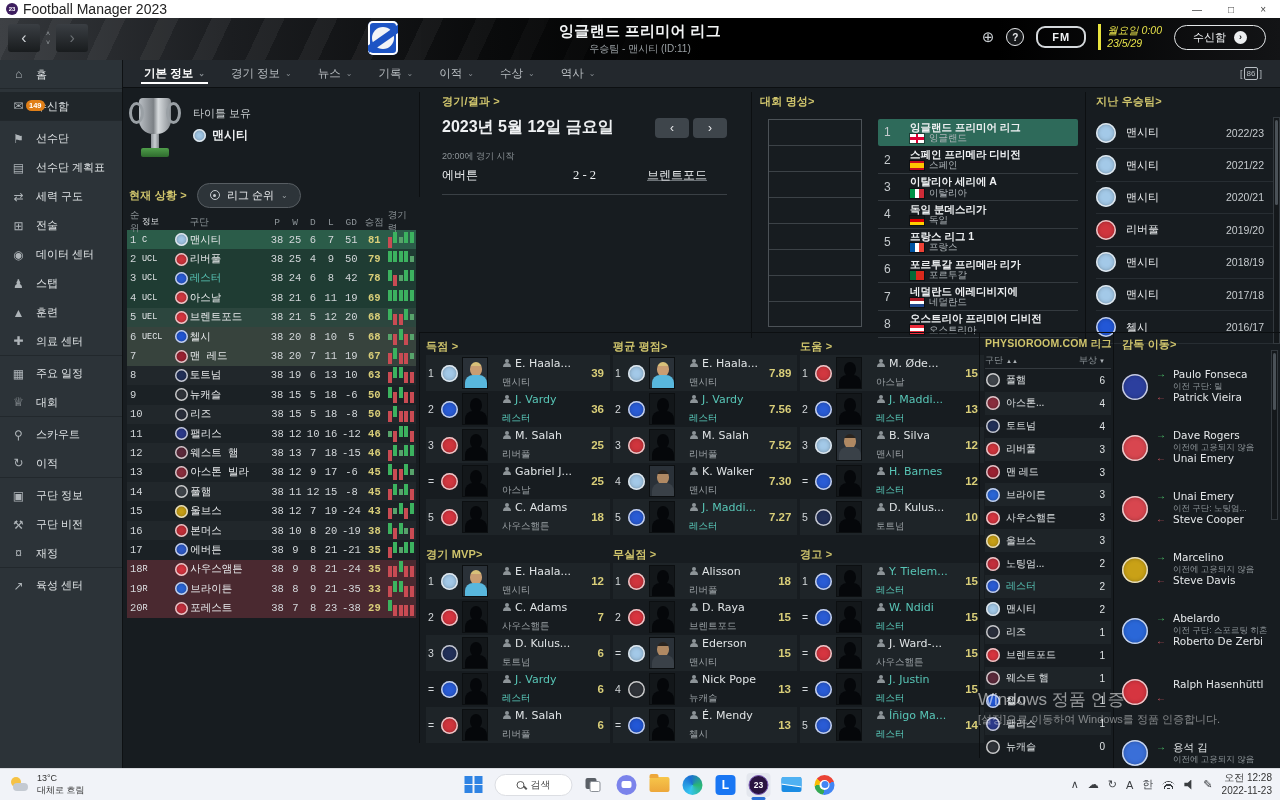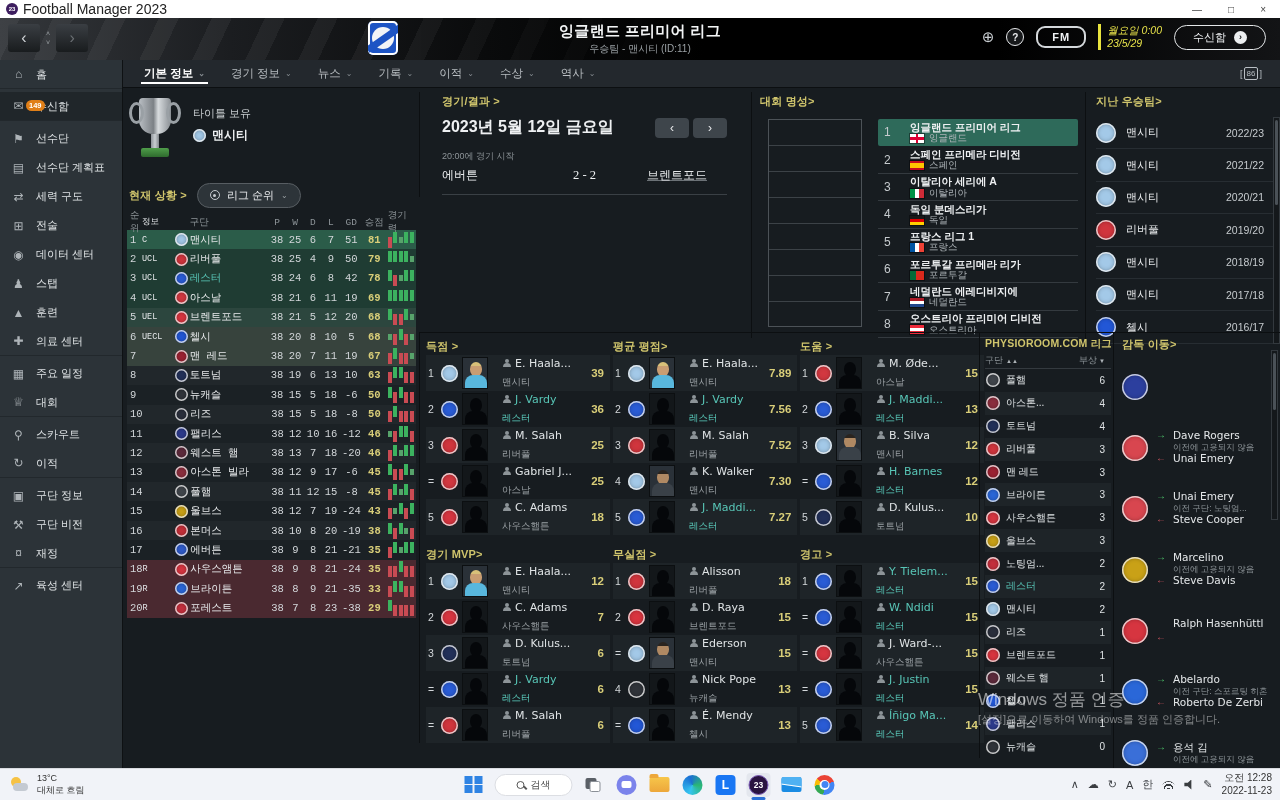--- a/index.html
+++ b/index.html
@@ -749,21 +749,21 @@
                   <span class="c-pos">12</span>
                   <span class="c-info"></span>
                   <span class="c-bdg">
                     <i class="badge" style="background: rgb(93, 42, 60);"></i>
                   </span>
                   <span class="c-club">웨스트 햄</span>
                   <span class="c-n">38</span>
                   <span class="c-n">13</span>
                   <span class="c-n">7</span>
                   <span class="c-n">18</span>
-                  <span class="c-gd">-20</span>
+                  <span class="c-gd">-15</span>
                   <span class="c-pts">46</span>
                   <span class="c-form">
                     <span class="fbar fL"></span>
                     <span class="fbar fW"></span>
                     <span class="fbar fD"></span>
                     <span class="fbar fW"></span>
                     <span class="fbar fW"></span>
                   </span>
                 </div>
                 <div class="trow alt1">
@@ -1621,20 +1621,37 @@
               </div>
             </div>
         </div>
 
         <div class="panel p-mgr">
           <div class="sectitle">감독 이동&gt;</div>
           <div class="mentries">
 
           <div class="mentry">
                 <i class="badge m-badge" style="background: rgb(44, 63, 158);"></i>
+                <div class="m-col">
+
+                <div class="mrow">
+                      <span class="arrow in"></span>
+                      <span class="m-text">
+                        <span class="m-name">Paulo Fonseca</span>
+                        <span class="m-detail">이전 구단: 릴</span>
+                      </span>
+                    </div>
+                  <div class="mrow">
+                      <span class="arrow out"></span>
+                      <span class="m-text">
+                        <span class="m-name">Patrick Vieira</span>
+                        <span class="m-detail"></span>
+                      </span>
+                    </div>
+                </div>
               </div>
               <div class="mentry">
                 <i class="badge m-badge" style="background: rgb(216, 70, 79);"></i>
                 <div class="m-col">
 
                 <div class="mrow">
                       <span class="arrow in"></span>
                       <span class="m-text">
                         <span class="m-name">Dave Rogers</span>
                         <span class="m-detail">이전에 고용되지 않음</span>
@@ -1683,54 +1700,54 @@
                   <div class="mrow">
                       <span class="arrow out"></span>
                       <span class="m-text">
                         <span class="m-name">Steve Davis</span>
                         <span class="m-detail"></span>
                       </span>
                     </div>
                 </div>
               </div>
               <div class="mentry">
+                <i class="badge m-badge" style="background: rgb(42, 103, 216);"></i>
+                <div class="m-col">
+
+                <div class="mrow">
+                      <span class="arrow in"></span>
+                      <span class="m-text">
+                        <span class="m-name">Abelardo</span>
+                        <span class="m-detail">이전 구단: 스포르팅 히혼</span>
+                      </span>
+                    </div>
+                  <div class="mrow">
+                      <span class="arrow out"></span>
+                      <span class="m-text">
+                        <span class="m-name">Roberto De Zerbi</span>
+                        <span class="m-detail"></span>
+                      </span>
+                    </div>
+                </div>
+              </div>
+              <div class="mentry">
                 <i class="badge m-badge" style="background: rgb(214, 53, 64);"></i>
                 <div class="m-col">
 
                 <div class="mrow">
                       <span class="arrow"></span>
                       <span class="m-text">
                         <span class="m-name">Ralph Hasenhüttl</span>
                         <span class="m-detail"></span>
                       </span>
                     </div>
                   <div class="mrow">
                       <span class="arrow out"></span>
                       <span class="m-text">
                         <span class="m-name"></span>
-                        <span class="m-detail"></span>
-                      </span>
-                    </div>
-                </div>
-              </div>
-              <div class="mentry">
-                <i class="badge m-badge" style="background: rgb(42, 103, 216);"></i>
-                <div class="m-col">
-
-                <div class="mrow">
-                      <span class="arrow in"></span>
-                      <span class="m-text">
-                        <span class="m-name">Abelardo</span>
-                        <span class="m-detail">이전 구단: 스포르팅 히혼</span>
-                      </span>
-                    </div>
-                  <div class="mrow">
-                      <span class="arrow out"></span>
-                      <span class="m-text">
-                        <span class="m-name">Roberto De Zerbi</span>
                         <span class="m-detail"></span>
                       </span>
                     </div>
                 </div>
               </div>
               <div class="mentry">
                 <i class="badge m-badge" style="background: rgb(58, 111, 216);"></i>
                 <div class="m-col">
 
                 <div class="mrow">

